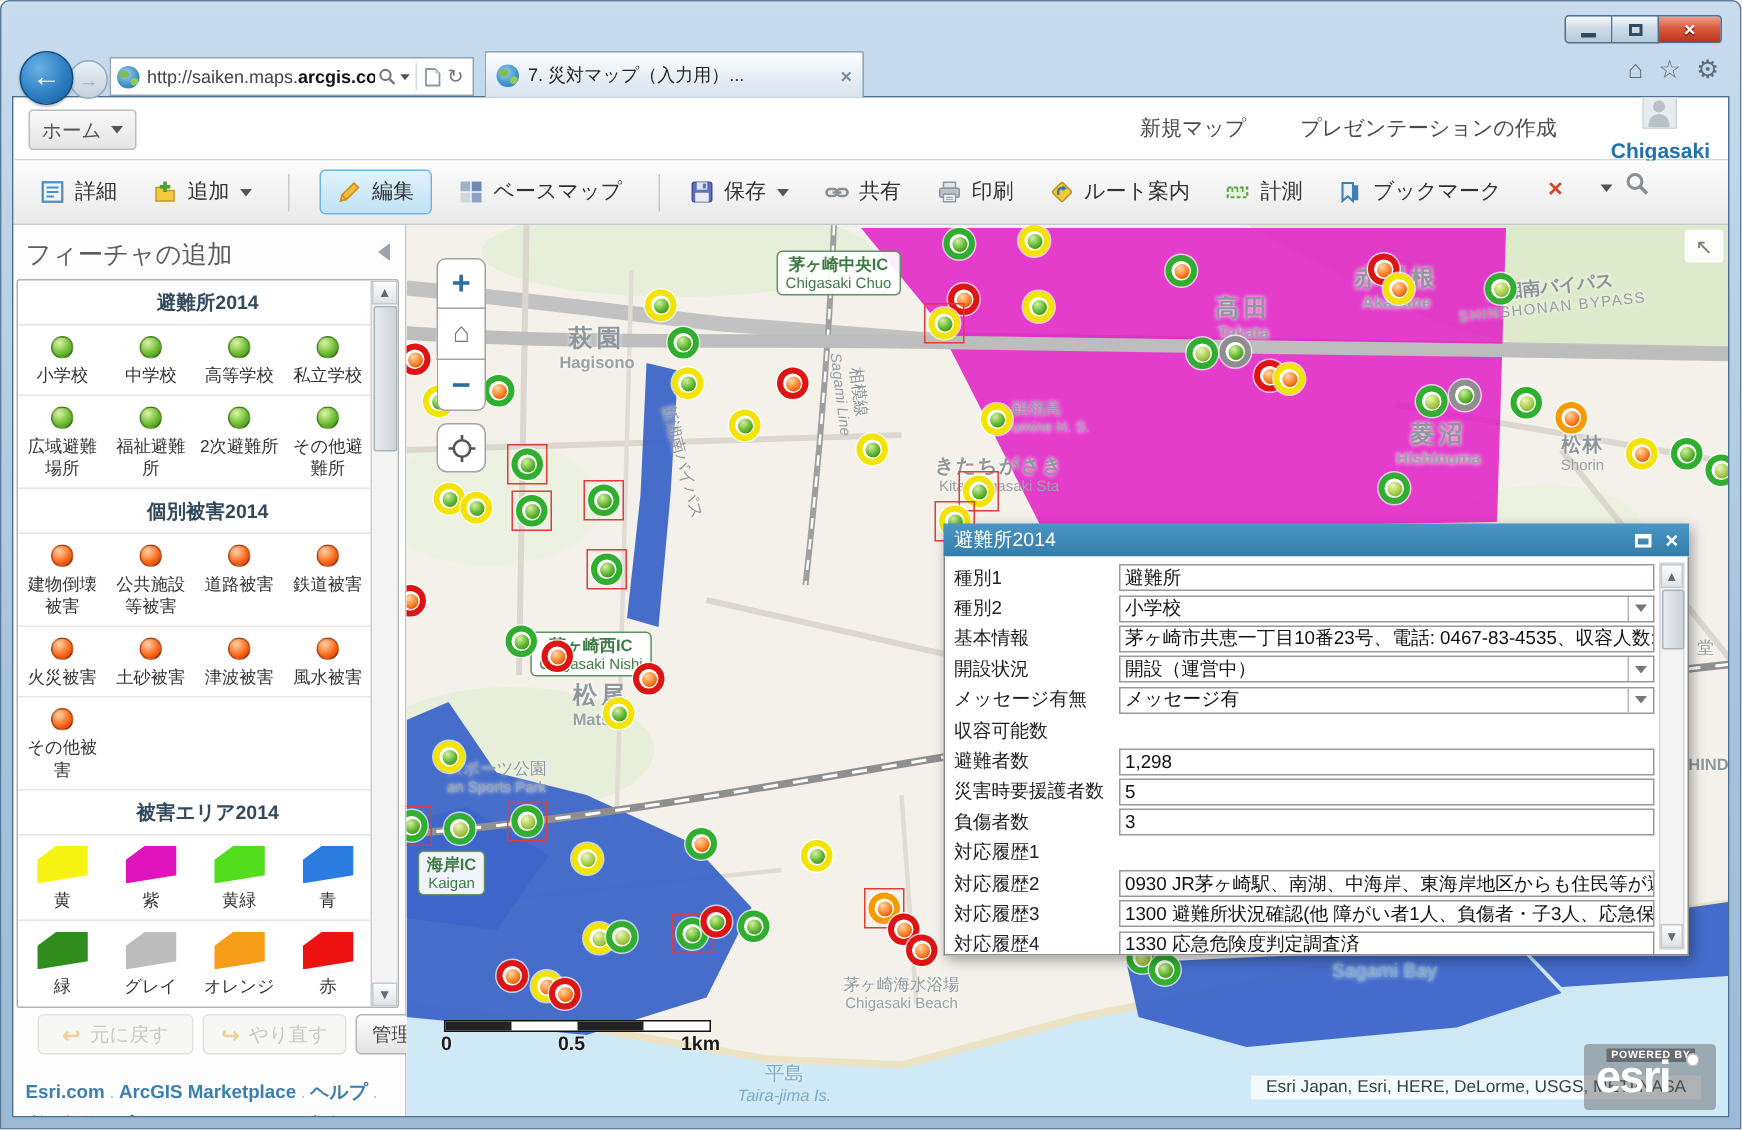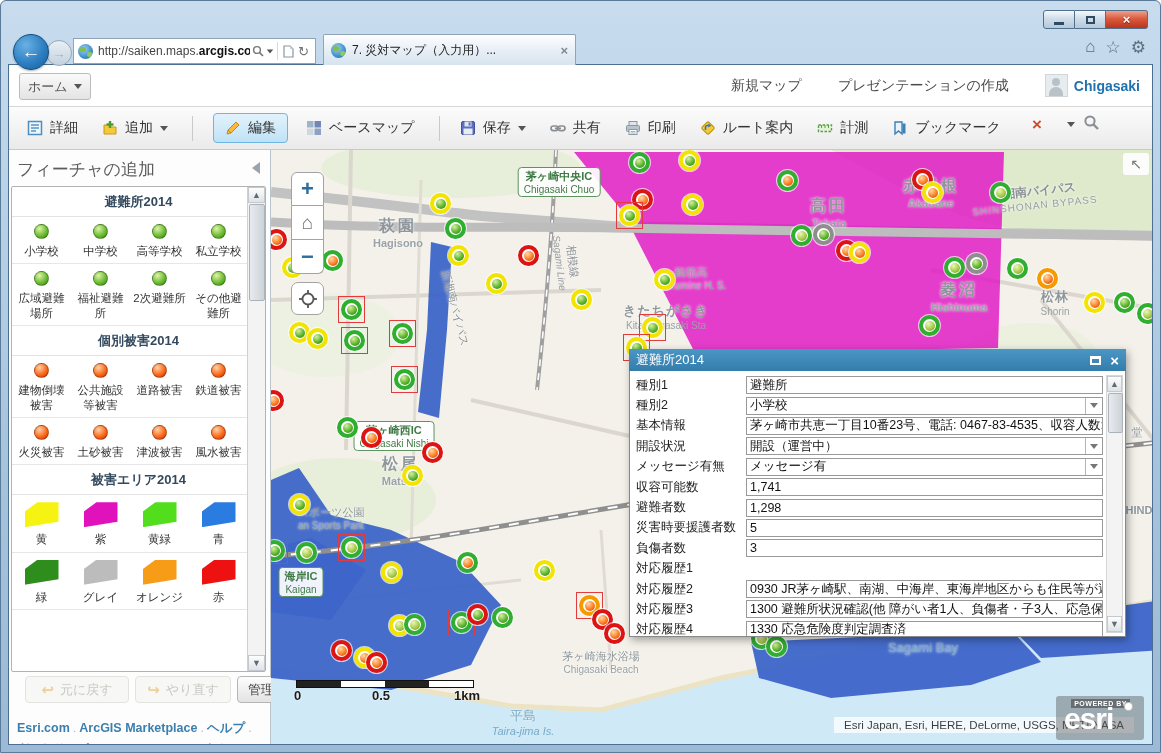--- a/index.html
+++ b/index.html
@@ -31,21 +31,21 @@
   #quickicons{position:absolute;right:14px;top:36px;display:flex;gap:10px;color:#5d6d7a;font-size:17px;z-index:2;}
   .globe{width:15px;height:15px;border-radius:50%;background:radial-gradient(circle at 40% 35%,#9fd0ef,#3f8fc9 60%,#1f6ea8);position:relative;overflow:hidden;flex:none;}
   .globe:before{content:"";position:absolute;left:2px;top:3px;width:6px;height:5px;background:#7fbf4f;border-radius:40% 60% 50% 50%;}
   .globe:after{content:"";position:absolute;right:1px;bottom:2px;width:5px;height:5px;background:#8fca5c;border-radius:60% 40% 50% 50%;}
   
   #appheader{position:absolute;left:0;top:0;width:100%;height:41px;background:#fff;border-bottom:1px solid #d6d6d6;}
   #homebtn{position:absolute;left:10px;top:8px;height:25px;padding:0 8px;background:linear-gradient(#f9f9f9,#e4e4e4);border:1px solid #bcbcbc;border-radius:3px;font-size:13px;color:#555;display:flex;align-items:center;gap:6px;}
   #apptitle{position:absolute;left:88px;top:7px;font-size:20px;color:#3e3e3e;}
   #headright{position:absolute;right:12px;top:0;height:41px;display:flex;align-items:center;gap:36px;}
   #headright .hlink{font-size:14px;color:#4a4a4a;}
-  #userbox{display:flex;align-items:center;gap:6px;}
+  #userbox{display:flex;align-items:center;gap:6px;flex-direction:column;}
   #avatar{width:21px;height:21px;background:#e7ecef;border:1px solid #d0d6da;position:relative;overflow:hidden;}
   #avatar:before{content:"";position:absolute;left:6px;top:3px;width:8px;height:8px;border-radius:50%;background:#b9c2c8;}
   #avatar:after{content:"";position:absolute;left:3px;top:12px;width:14px;height:9px;border-radius:7px 7px 0 0;background:#b9c2c8;}
   #username{font-size:14px;font-weight:bold;color:#1f72ad;}
   
   #toolbar{position:absolute;left:0;top:42px;width:100%;height:43px;background:linear-gradient(#fcfcfc,#eaeaea);border-bottom:1px solid #c3cad1;display:flex;align-items:center;padding-left:18px;box-sizing:border-box;}
   .tbtn{display:flex;align-items:center;gap:7px;font-size:14px;color:#333;margin-right:24px;white-space:nowrap;}
   .tbtn.active{border:1px solid #6cb5e4;border-radius:4px;background:linear-gradient(#e3f2fc,#bfe2f6);padding:5px 11px;margin-right:18px;}
   .tsep{width:1px;height:25px;background:#c9c9c9;margin-right:20px;}
   .caret{width:0;height:0;border-left:4px solid transparent;border-right:4px solid transparent;border-top:5px solid #555;display:inline-block;}
@@ -385,20 +385,26 @@
               </div>
               <div class="sb-cell">
                 <div class="dot R"></div>
                 <div class="lbl">津波被害</div>
               </div>
               <div class="sb-cell">
                 <div class="dot R"></div>
                 <div class="lbl">風水被害</div>
               </div>
             </div>
+            <div class="sb-row">
+              <div class="sb-cell">
+                <div class="dot R"></div>
+                <div class="lbl">その他被害</div>
+              </div>
+            </div>
           </div>
           <div class="sb-section">
             <div class="sb-title">被害エリア2014</div>
             <div class="sb-row">
               <div class="sb-cell">
                 <div class="flag" style="background: rgb(246, 243, 18);"></div>
                 <div class="lbl">黄</div>
               </div>
               <div class="sb-cell">
                 <div class="flag" style="background: rgb(223, 18, 187);"></div>
@@ -870,23 +876,20 @@
             <div class="p-label">メッセージ有無</div>
             <div class="p-field">
               <div class="p-val">メッセージ有</div>
               <div class="p-dd">
                 <span class="caret"></span>
               </div>
             </div>
           </div>
           <div class="p-row">
             <div class="p-label">収容可能数</div>
-            <div class="p-field">
-              <div class="p-val">1,741</div>
-            </div>
           </div>
           <div class="p-row">
             <div class="p-label">避難者数</div>
             <div class="p-field">
               <div class="p-val">1,298</div>
             </div>
           </div>
           <div class="p-row">
             <div class="p-label">災害時要援護者数</div>
             <div class="p-field">

